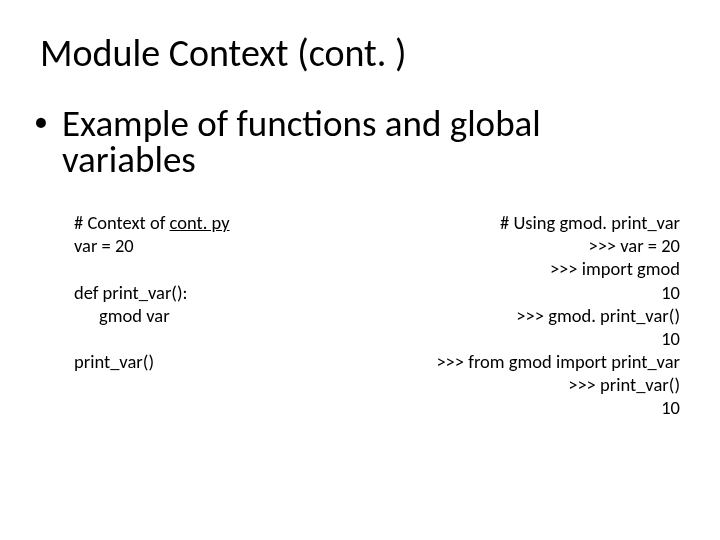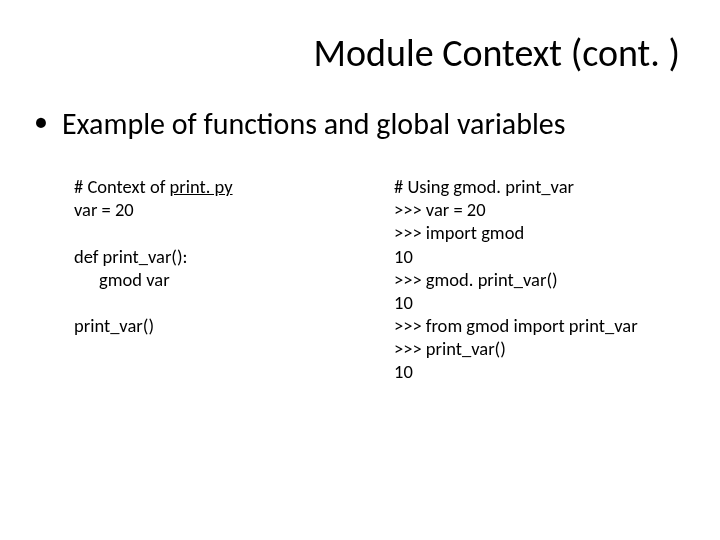--- a/index.html
+++ b/index.html
@@ -12,69 +12,69 @@
     color: #000;
   }
   .slide {
     box-sizing: border-box;
     width: 720px;
     height: 540px;
     padding: 20px 40px 30px 40px;
     position: relative;
   }
   .title {
-    text-align: right;
+    text-align: left;
     font-size: 38px;
     font-weight: 400;
     margin: 10px 0 30px 0;
   }
   .bullet-row {
     display: flex;
     align-items: flex-start;
     margin-left: -6px;
     margin-bottom: 10px;
   }
   .bullet-dot {
     font-size: 28px;
     line-height: 32px;
     margin-right: 14px;
   }
   .bullet-text {
-    font-size: 30px;
+    font-size: 37px;
     line-height: 36px;
   }
   .columns {
     display: flex;
     margin-top: 8px;
     margin-left: 34px;
   }
   .col {
     font-size: 18.5px;
     line-height: 1.25;
     white-space: pre;
   }
   .col-left { width: 320px; }
-  .col-right { flex: 1; }
+  .col-right { flex: 1; text-align: right; }
   .underline { text-decoration: underline; }
 </style>
 </head>
 <body>
 
 <div class="slide">
 
   <div class="title">Module Context (cont. )</div>
 
   <div class="bullet-row">
     <div class="bullet-dot">•</div>
     <div class="bullet-text">Example of functions and global variables</div>
   </div>
 
   <div class="columns">
     <div class="col col-left">
-<span># Context of </span><span class="underline">print. py</span>
+<span># Context of </span><span class="underline">cont. py</span>
 <span>var = 20</span>
 <span></span>
 <span>def print_var():</span>
 <span>      gmod var</span>
 <span></span>
 <span>print_var()</span>
     </div>
     <div class="col col-right">
 <span># Using gmod. print_var</span>
 <span>&gt;&gt;&gt; var = 20</span>

